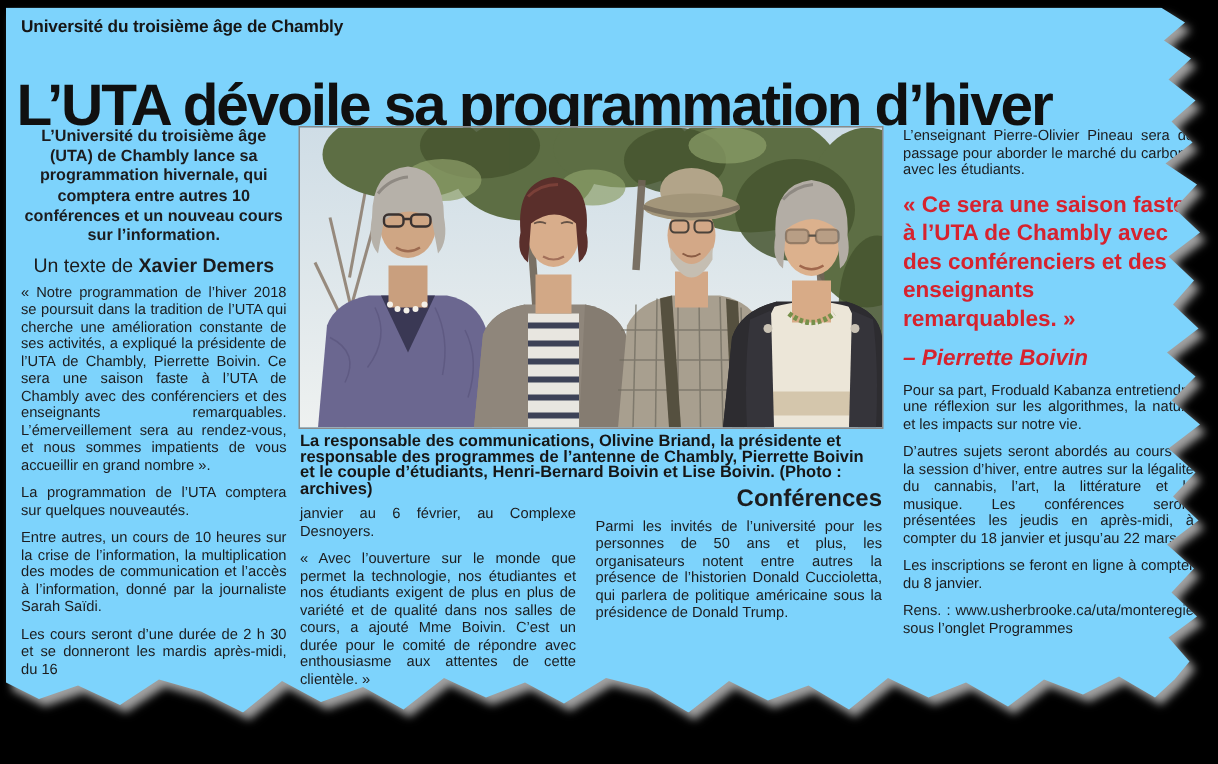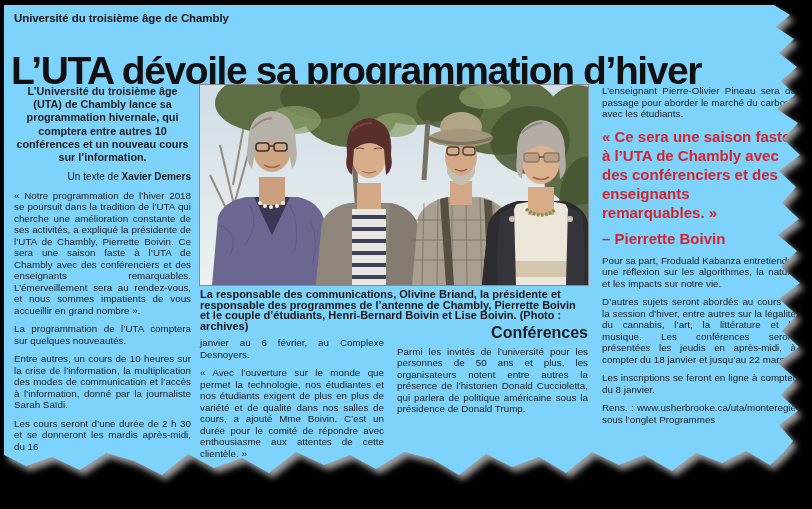--- a/index.html
+++ b/index.html
@@ -41,28 +41,28 @@
     line-height:1.1;white-space:nowrap;
   }
   .col{position:absolute;font-size:9.8px;line-height:11.5px;text-align:justify;}
   .col p{margin:0 0 7px 0;}
   .col p:last-child{margin-bottom:0;}
   .col1{left:10px;top:80px;width:177px;}
   .col2{left:196px;top:322px;width:184px;margin-top:10px;}
   .col3{left:393px;top:322px;width:191px;}
   .col4{left:598px;top:80px;width:194px;}
   .lead{font-weight:700;font-size:10.8px;line-height:13.2px;text-align:center;margin:0 0 8px 0;}
-  .byline{font-size:10px;text-align:right;margin:0 0 9px 0;}
+  .byline{font-size:13px;text-align:center;margin:0 0 9px 0;}
   .byline b{font-weight:700;}
   .subhead{font-weight:700;font-size:16px;text-align:right;margin:0 0 2px 0;}
   .pull-quote{
     color:#d6232e;font-weight:700;font-size:15px;line-height:19px;
     text-align:left;margin:10px 0 4px 0;
   }
-  .pull-attr{color:#d6232e;font-weight:700;font-size:15px;line-height:19px;text-align:left;margin:0 0 10px 0;}
+  .pull-attr{color:#d6232e;font-weight:700;font-size:15px;line-height:19px;text-align:left;margin:0 0 10px 0;font-style:italic;}
   .photo-wrap{position:absolute;left:196px;top:80px;width:390px;}
   .photo-frame{width:388px;height:200px;outline:1px solid #8a8a8a;overflow:hidden;background:#d8e2e8;}
   .caption{
     margin-top:4px;width:388px;
     font-size:11px;font-weight:700;line-height:10.6px;color:#161616;text-align:left;
   }
 </style>
 </head>
 <body>
 

